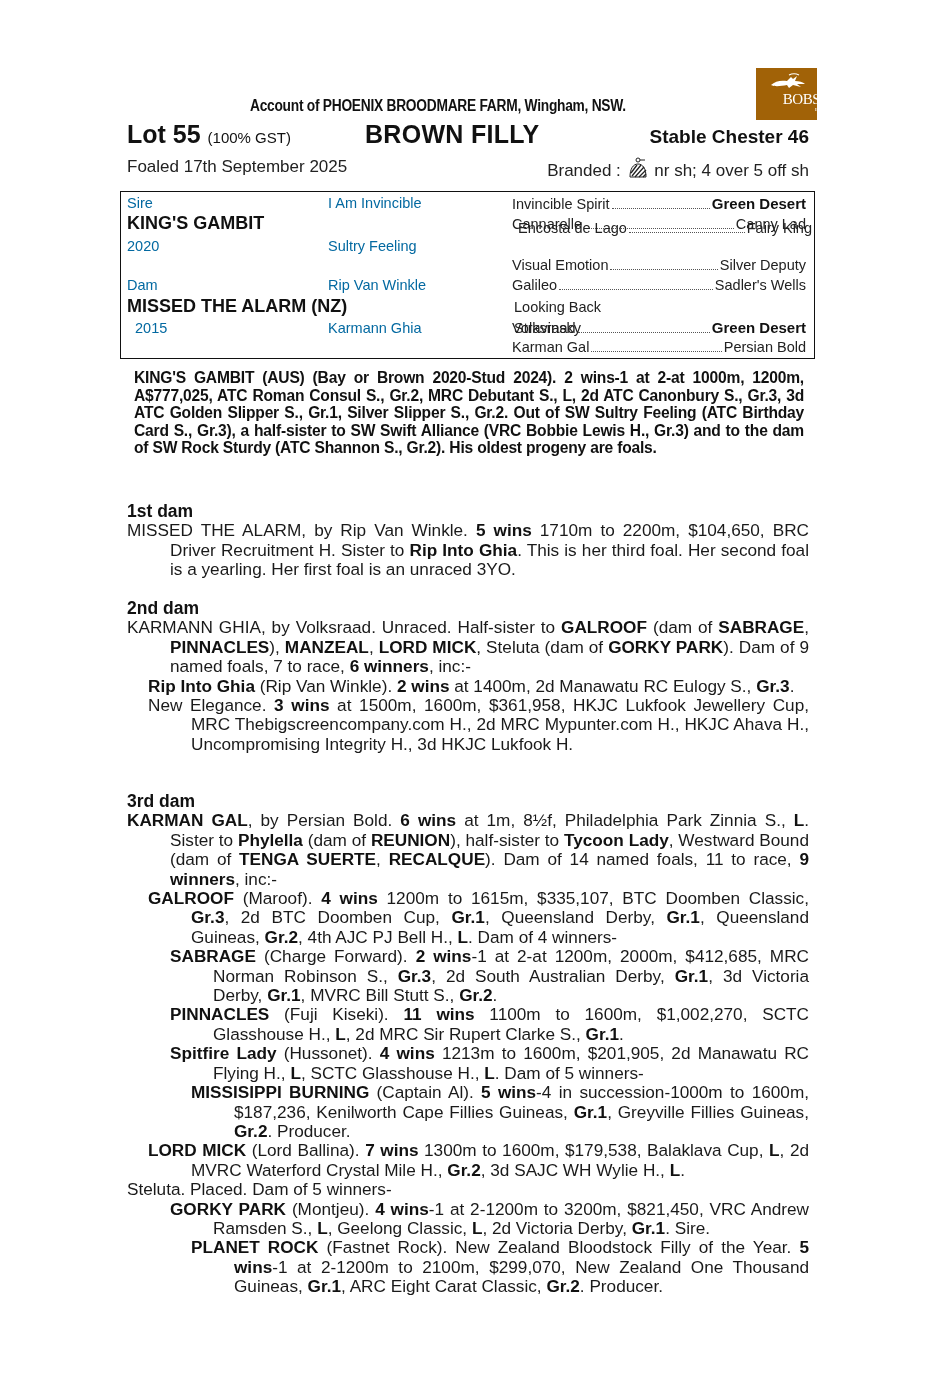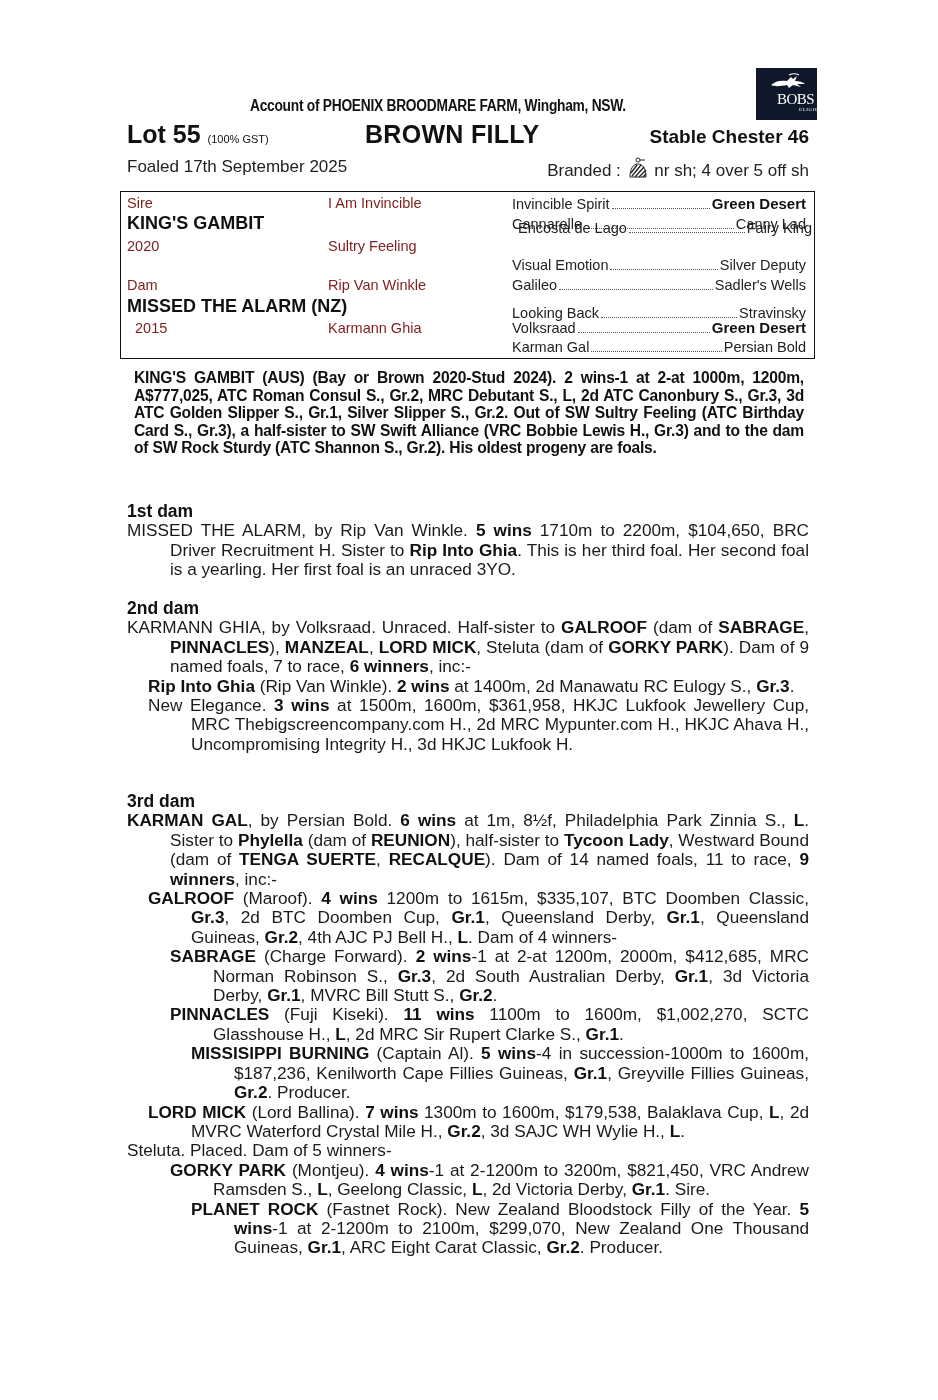--- a/index.html
+++ b/index.html
@@ -1,38 +1,38 @@
 <!DOCTYPE html>
 <html><head>
 <meta charset="utf-8">
 <style>
   html, body { margin: 0; padding: 0; background: #ffffff; }
   body { width: 938px; height: 1400px; position: relative; overflow: hidden; color: #111; font-family: "Liberation Sans", sans-serif; }
 
-  .logo { position: absolute; left: 756px; top: 68px; width: 61px; height: 52px; background: #0f172a; color: #fff; text-align: left; }
+  .logo { position: absolute; left: 756px; top: 68px; width: 61px; height: 52px; background: #a16207; color: #fff; text-align: right; }
   .logo svg { display: block; margin: 5px auto 0; }
   .logo .l1 { font-family: "Liberation Serif", serif; font-size: 15px; line-height: 14px; letter-spacing: -0.5px; margin-top: 1px; }
   .logo .l2 { font-family: "Liberation Serif", serif; font-size: 5px; letter-spacing: 0.6px; line-height: 7px; }
 
   .account { position: absolute; top: 97px; left: 127px; width: 682px; text-align: center; font-weight: bold; font-size: 16px; letter-spacing: -0.3px; transform: scaleX(0.86); transform-origin: 50% 50%; padding-left: 0; }
   .account span { display: inline-block; margin-left: -70px; }
 
   .lotrow { position: absolute; top: 120px; left: 127px; width: 682px; height: 32px; }
   .lot { position: absolute; left: 0; top: 0; font-weight: bold; font-size: 25px; }
-  .gst { font-weight: normal; font-size: 11px; margin-top: 32px; }
+  .gst { font-weight: normal; font-size: 15px; margin-top: 32px; }
   .sex { position: absolute; left: 238px; top: 0; font-weight: bold; font-size: 25px; letter-spacing: 0.3px; }
   .stable { position: absolute; right: 0; top: 6px; font-weight: bold; font-size: 19px; }
 
   .foaledrow { position: absolute; top: 157px; left: 127px; width: 682px; font-size: 17px; color: #222; }
   .foaled { position: absolute; left: 0; top: 0; }
   .branded { position: absolute; right: 0; top: 0; }
   .brand-icon { display: inline-block; vertical-align: -3px; margin: 0 2px; }
 
   .pedigree { position: absolute; top: 191px; left: 120px; width: 695px; height: 168px; border: 1.5px solid #111; box-sizing: border-box; font-size: 14.5px; }
-  .ped-cell { position: absolute; white-space: nowrap; color: #7f1d1d; }
+  .ped-cell { position: absolute; white-space: nowrap; color: #0369a1; }
   .ped-big { font-weight: bold; font-size: 18px; color: #111; }
   .ped-row { position: absolute; left: 391px; width: 294px; display: flex; align-items: baseline; white-space: nowrap; color: #222; }
   .ped-row .dots { flex: 1; border-bottom: 1.5px dotted #555; margin: 0 2px 4px; height: 0; }
   .ped-row .b { font-weight: bold; color: #111; font-size: 15px; }
 
   .sire-note { position: absolute; top: 369px; left: 134px; width: 670px; font-weight: bold; font-size: 15.6px; line-height: 17.6px; text-align: justify; letter-spacing: -0.2px; }
 
   .section { position: absolute; left: 127px; width: 682px; font-size: 17.2px; line-height: 19.4px; color: #1a1a1a; }
   .sec-title { font-weight: bold; font-size: 17.5px; color: #111; margin-top: 13px; }
   .entry { text-align: justify; }
@@ -114,21 +114,21 @@
   <div class="ped-row" style="top:65px;">
     <span>Visual Emotion</span>
       <span class="dots"></span>
       <span>Silver Deputy</span>
   </div>
   <div class="ped-row" style="top:85px;">
     <span>Galileo</span>
       <span class="dots"></span>
       <span>Sadler's Wells</span>
   </div>
-  <div class="ped-row" style="top:113px;">
+  <div class="ped-row" style="top:107px;flex-direction:column;">
     <span>Looking Back</span>
       <span class="dots"></span>
       <span>Stravinsky</span>
   </div>
   <div class="ped-row" style="top:127px;">
     <span>Volksraad</span>
       <span class="dots"></span>
       <span class="b">Green Desert</span>
   </div>
   <div class="ped-row" style="top:147px;">
@@ -156,19 +156,20 @@
     </div>
 </div>
 
 <div class="section" style="top:779px;">
   <div class="sec-title">3rd dam</div>
   <div>
       <div class="entry l0"><span class="b">KARMAN GAL</span><span>, by Persian Bold. </span><span class="b">6 wins</span><span> at 1m, 8½f, Philadelphia Park Zinnia S., </span><span class="b">L</span><span>. Sister to </span><span class="b">Phylella</span><span> (dam of </span><span class="b">REUNION</span><span>), half-sister to </span><span class="b">Tycoon Lady</span><span>, Westward Bound (dam of </span><span class="b">TENGA SUERTE</span><span>, </span><span class="b">RECALQUE</span><span>). Dam of 14 named foals, 11 to race, </span><span class="b">9 winners</span><span>, inc:-</span></div>
       <div class="entry l1"><span class="b">GALROOF</span><span> (Maroof). </span><span class="b">4 wins</span><span> 1200m to 1615m, $335,107, BTC Doomben Classic, </span><span class="b">Gr.3</span><span>, 2d BTC Doomben Cup, </span><span class="b">Gr.1</span><span>, Queensland Derby, </span><span class="b">Gr.1</span><span>, Queensland Guineas, </span><span class="b">Gr.2</span><span>, 4th AJC PJ Bell H., </span><span class="b">L</span><span>. Dam of 4 winners-</span></div>
       <div class="entry l2"><span class="b">SABRAGE</span><span> (Charge Forward). </span><span class="b">2 wins</span><span>-1 at 2-at 1200m, 2000m, $412,685, MRC Norman Robinson S., </span><span class="b">Gr.3</span><span>, 2d South Australian Derby, </span><span class="b">Gr.1</span><span>, 3d Victoria Derby, </span><span class="b">Gr.1</span><span>, MVRC Bill Stutt S., </span><span class="b">Gr.2</span><span>.</span></div>
       <div class="entry l2"><span class="b">PINNACLES</span><span> (Fuji Kiseki). </span><span class="b">11 wins</span><span> 1100m to 1600m, $1,002,270, SCTC Glasshouse H., </span><span class="b">L</span><span>, 2d MRC Sir Rupert Clarke S., </span><span class="b">Gr.1</span><span>.</span></div>
+      <div class="entry l2"><span class="b">Spitfire Lady</span><span> (Hussonet). </span><span class="b">4 wins</span><span> 1213m to 1600m, $201,905, 2d Manawatu RC Flying H., </span><span class="b">L</span><span>, SCTC Glasshouse H., </span><span class="b">L</span><span>. Dam of 5 winners-</span></div>
       <div class="entry l3"><span class="b">MISSISIPPI BURNING</span><span> (Captain Al). </span><span class="b">5 wins</span><span>-4 in succession-1000m to 1600m, $187,236, Kenilworth Cape Fillies Guineas, </span><span class="b">Gr.1</span><span>, Greyville Fillies Guineas, </span><span class="b">Gr.2</span><span>. Producer.</span></div>
       <div class="entry l1"><span class="b">LORD MICK</span><span> (Lord Ballina). </span><span class="b">7 wins</span><span> 1300m to 1600m, $179,538, Balaklava Cup, </span><span class="b">L</span><span>, 2d MVRC Waterford Crystal Mile H., </span><span class="b">Gr.2</span><span>, 3d SAJC WH Wylie H., </span><span class="b">L</span><span>.</span></div>
       <div class="entry l0"><span>Steluta. Placed. Dam of 5 winners-</span></div>
       <div class="entry l2"><span class="b">GORKY PARK</span><span> (Montjeu). </span><span class="b">4 wins</span><span>-1 at 2-1200m to 3200m, $821,450, VRC Andrew Ramsden S., </span><span class="b">L</span><span>, Geelong Classic, </span><span class="b">L</span><span>, 2d Victoria Derby, </span><span class="b">Gr.1</span><span>. Sire.</span></div>
       <div class="entry l3"><span class="b">PLANET ROCK</span><span> (Fastnet Rock). New Zealand Bloodstock Filly of the Year. </span><span class="b">5 wins</span><span>-1 at 2-1200m to 2100m, $299,070, New Zealand One Thousand Guineas, </span><span class="b">Gr.1</span><span>, ARC Eight Carat Classic, </span><span class="b">Gr.2</span><span>. Producer.</span></div>
     </div>
 </div>
 
 </body></html>

